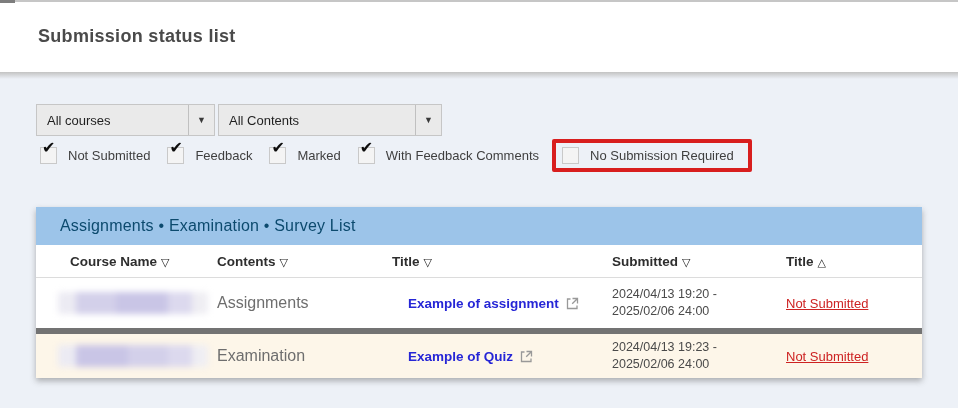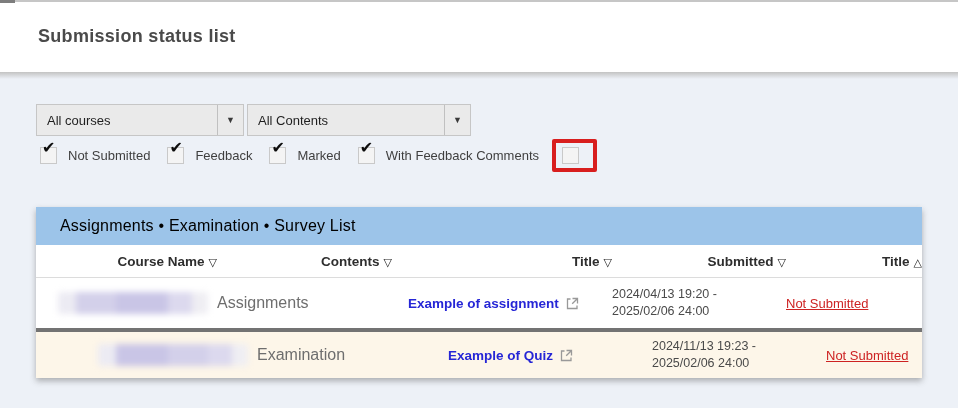--- a/index.html
+++ b/index.html
@@ -22,21 +22,21 @@
     height:7px;
     background:linear-gradient(#c3c3c3, rgba(205,205,205,0));
   }
 
   .filters { margin:25px 36px 0 36px; }
   .dropdown-row { display:flex; gap:3px; }
   .dropdown {
     height:32px; background:#eaeaea; border:1px solid #c6c6c6;
     display:flex; align-items:center; cursor:pointer;
   }
-  .dropdown.courses { width:208px; }
+  .dropdown.courses { width:179px; }
   .dropdown.contents { width:224px; }
   .dd-value { flex:1; padding-left:10px; font-size:13px; color:#1f1f1f; }
   .dd-arrow {
     width:26px; align-self:stretch; border-left:1px solid #c0c0c0;
     display:flex; align-items:center; justify-content:center;
     font-size:9px; color:#3a3a3a;
   }
 
   .checkbox-row {
     margin-top:2px; height:34px;
@@ -57,39 +57,38 @@
     border:4px solid #d81e1e; border-radius:2px;
     padding:4px 14px 4px 2px; display:flex; align-items:center;
   }
 
   .table-card {
     margin:35px 36px 0 36px; width:886px; background:#ffffff;
     box-shadow:0 3px 6px rgba(70,70,70,.4);
   }
   .table-title-bar {
     height:38px; background:#9cc4e9; display:flex; align-items:center;
-    padding-left:24px; font-size:16px; color:#000000; letter-spacing:.2px;
+    padding-left:24px; font-size:16px; color:#0c4a6e; letter-spacing:.2px;
   }
   .grid-row {
     display:grid;
     grid-template-columns:181px 175px 220px 174px 136px;
     align-items:center;
   }
   .thead {
     height:33px; border-bottom:1px solid #dcdcdc; background:#fff;
   }
   .th {
     font-size:13.5px; font-weight:bold; color:#2e2e2e; cursor:pointer;
     white-space:nowrap;
-    text-align:right;
   }
   .th .sort { font-weight:normal; font-size:11px; margin-left:4px; color:#222; }
   .th.c-course { padding-left:34px; }
   .row { height:50px; background:#ffffff; }
-  .row.alt { background:#fdf6e9; border-top:4px solid #737373;padding-left:40px; }
+  .row.alt { background:#fdf6e9; border-top:6px solid #737373; }
   .cell-course { padding-left:22px; }
   .blur-block { display:flex; height:22px; filter:blur(3px); border-radius:3px; overflow:hidden; width:150px; }
   .blur-block .b1 { width:18px; background:#ecebf3; }
   .blur-block .b2 { width:40px; background:#d3d0ea; }
   .blur-block .b3 { width:52px; background:#c9c5e6; }
   .blur-block .b4 { width:24px; background:#dcd9ee; }
   .blur-block .b5 { width:16px; background:#efeef3; }
   .cell-contents { font-size:16px; color:#6e6e6e; }
   .cell-title { display:flex; align-items:center; gap:7px; }
   .title-link {
@@ -144,20 +143,21 @@
     </label>
     <label class="cb-item">
       <span class="checkbox checked">
           <span class="check">✔</span>
         </span>
       <span class="cb-label">With Feedback Comments</span>
     </label>
     <div class="highlight-box">
       <label class="cb-item">
         <span class="checkbox"></span>
+        <span class="cb-label">No Submission Required</span>
       </label>
     </div>
   </div>
 </section>
 
 <section class="table-card">
   <div class="table-title-bar">
     <span>Assignments • Examination • Survey List</span>
   </div>
 
@@ -218,18 +218,18 @@
     <div class="cell-contents">Examination</div>
     <div class="cell-title">
       <a class="title-link">Example of Quiz</a>
       <span class="ext-icon">
         <svg width="13" height="13" viewBox="0 0 13 13">
             <path d="M4.5 2 H1.5 V11.5 H11 V8.5" fill="none" stroke="#999" stroke-width="1.3"></path>
             <path d="M6.5 1.5 H11.5 V6.5 M11.3 1.7 L6.2 6.8" fill="none" stroke="#999" stroke-width="1.3"></path>
           </svg>
       </span>
     </div>
-    <div class="cell-deadline">2024/11/13 19:23 - 2025/02/06 24:00</div>
+    <div class="cell-deadline">2024/04/13 19:23 - 2025/02/06 24:00</div>
     <div class="cell-status">
       <a class="status-link">Not Submitted</a>
     </div>
   </div>
 </section>
 
 </body></html>

